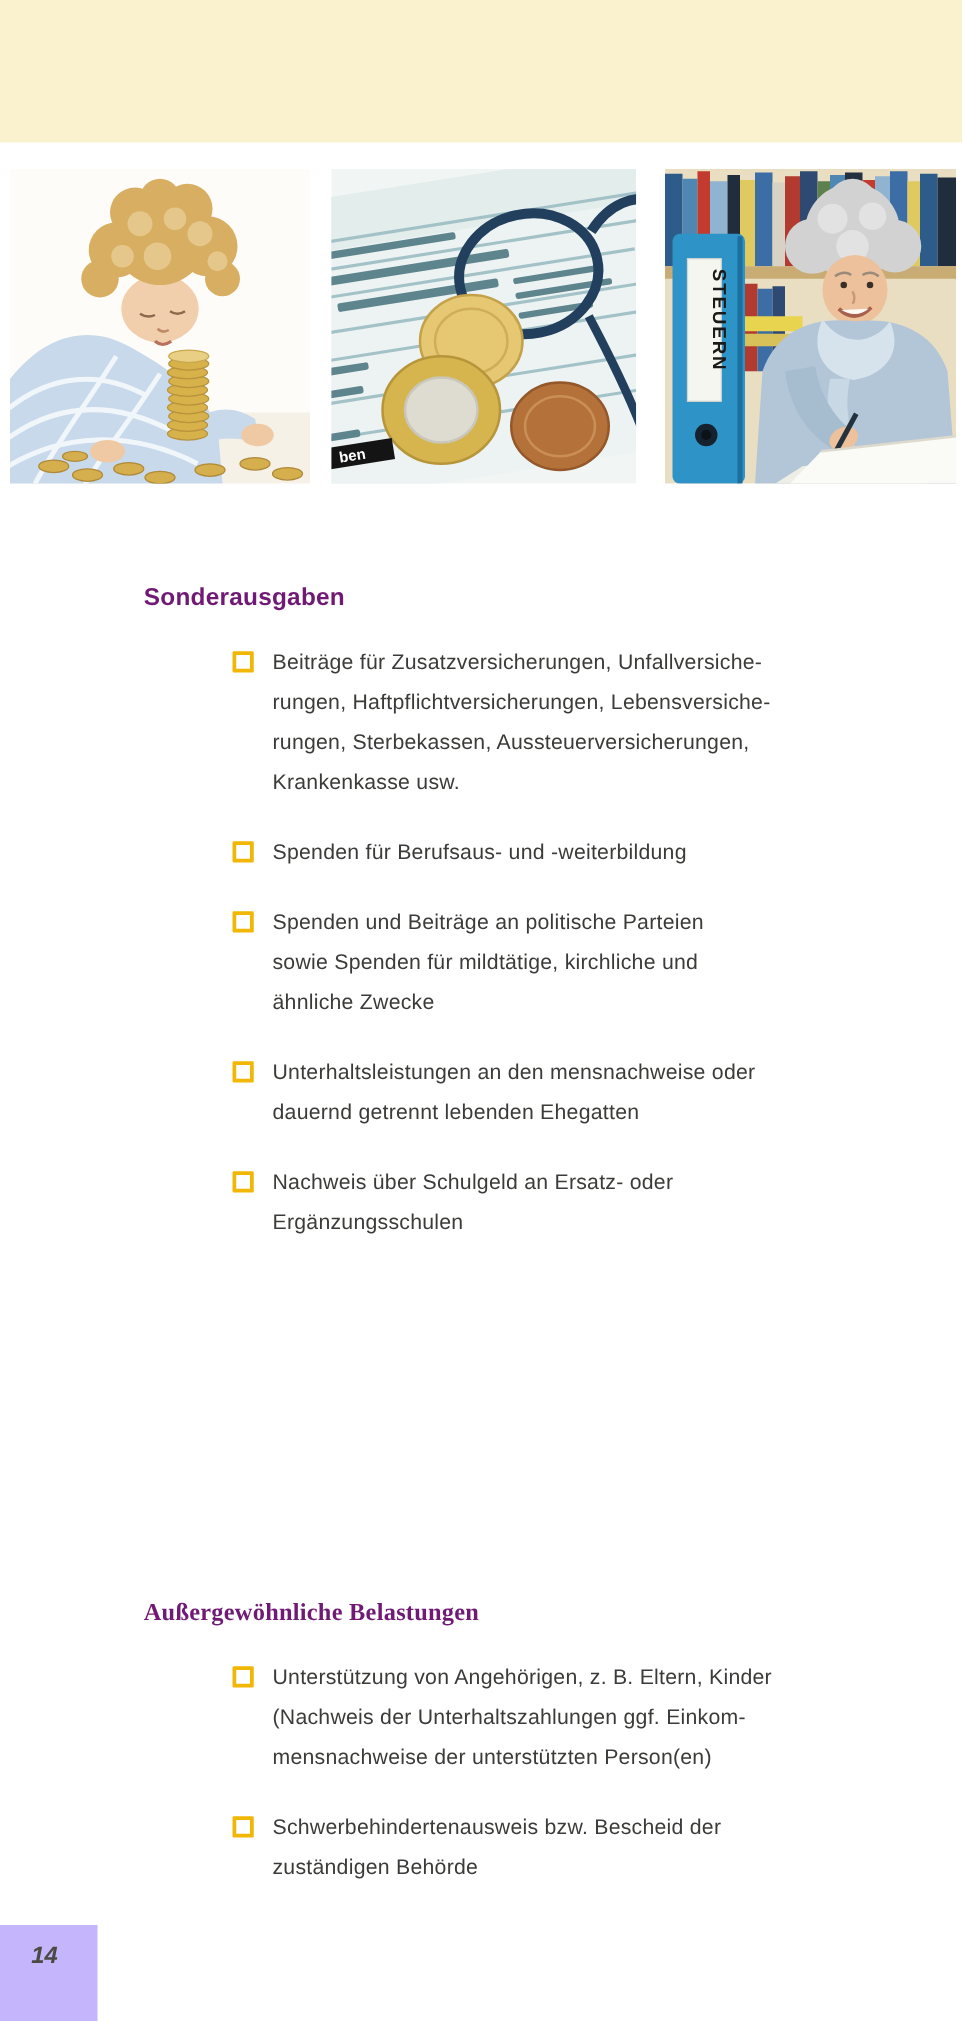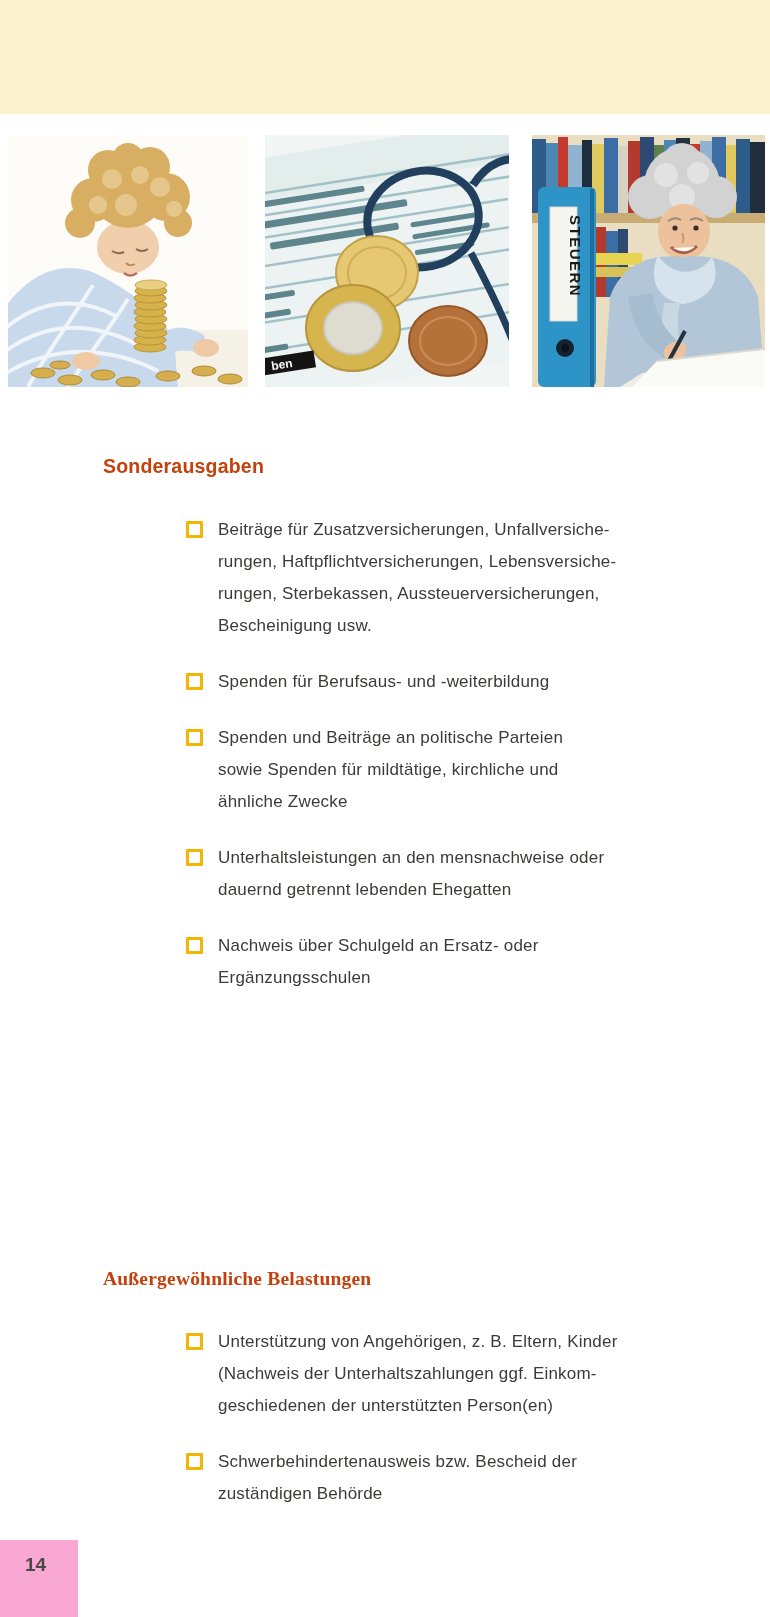--- a/index.html
+++ b/index.html
@@ -7,36 +7,36 @@
           font-family:"Liberation Sans", sans-serif; overflow:hidden; }
 
   .top-band { position:absolute; top:0; left:0; width:770px; height:114px; background:#FAF2CF; }
 
   .photo { position:absolute; top:135px; height:252px; margin:0; overflow:hidden; background:#fff; }
   .photo svg { display:block; width:100%; height:100%; }
   #photo-child  { left:8px;   width:240px; }
   #photo-form   { left:265px; width:244px; }
   #photo-senior { left:532px; width:233px; }
 
-  h2.sec-title { position:absolute; left:103px; margin:0; font-size:19.5px; font-weight:bold;
-                 color:#c2410c; letter-spacing:0.2px; white-space:nowrap; }
+  h2.sec-title { position:absolute; left:103px; margin:12px; font-size:19.5px; font-weight:bold;
+                 color:#701a75; letter-spacing:0.2px; white-space:nowrap; }
   #title-1 { top:455px; }
   #title-2 { top:1268px;font-family:Liberation Serif, serif; }
 
   .checklist { position:absolute; left:186px; width:505px; }
   #list-1 { top:514px; }
   #list-2 { top:1326px; }
 
   .check-item { position:relative; padding-left:32px; margin:0 0 24px 0; }
   .checkbox { position:absolute; left:0; top:7px; width:17px; height:17px; box-sizing:border-box;
               border:3px solid #F2B705; background:#ffffff; border-radius:1px; }
   .item-text { margin:0; font-size:17px; line-height:32px; color:#3B3B39;
                letter-spacing:0.2px; white-space:pre-line; }
 
-  .page-num-box { position:absolute; left:0; top:1540px; width:78px; height:77px; background:#f9a8d4; }
+  .page-num-box { position:absolute; left:0; top:1540px; width:78px; height:77px; background:#c4b5fd;font-style:italic; }
   .page-num { position:absolute; left:25px; top:14px; font-size:19px; font-weight:600; color:#4A4A42; }
 </style>
 </head>
 <body>
 
 <div class="page">
 
   <div class="top-band"></div>
 
   <figure class="photo" id="photo-child">
@@ -240,21 +240,21 @@
   </figure>
 
   <h2 class="sec-title" id="title-1">Sonderausgaben</h2>
 
   <div class="checklist" id="list-1">
     <div class="check-item">
       <span class="checkbox"></span>
       <p class="item-text">Beiträge für Zusatzversicherungen, Unfallversiche-
 rungen, Haftpflichtversicherungen, Lebensversiche-
 rungen, Sterbekassen, Aussteuerversicherungen,
-Bescheinigung usw.</p>
+Krankenkasse usw.</p>
     </div>
     <div class="check-item">
       <span class="checkbox"></span>
       <p class="item-text">Spenden für Berufsaus- und -weiterbildung</p>
     </div>
     <div class="check-item">
       <span class="checkbox"></span>
       <p class="item-text">Spenden und Beiträge an politische Parteien
 sowie Spenden für mildtätige, kirchliche und
 ähnliche Zwecke</p>
@@ -271,21 +271,21 @@
     </div>
   </div>
 
   <h2 class="sec-title" id="title-2">Außergewöhnliche Belastungen</h2>
 
   <div class="checklist" id="list-2">
     <div class="check-item">
       <span class="checkbox"></span>
       <p class="item-text">Unterstützung von Angehörigen, z. B. Eltern, Kinder
 (Nachweis der Unterhaltszahlungen ggf. Einkom-
-geschiedenen der unterstützten Person(en)</p>
+mensnachweise der unterstützten Person(en)</p>
     </div>
     <div class="check-item">
       <span class="checkbox"></span>
       <p class="item-text">Schwerbehindertenausweis bzw. Bescheid der
 zuständigen Behörde</p>
     </div>
   </div>
 
   <div class="page-num-box">
     <span class="page-num">14</span>

